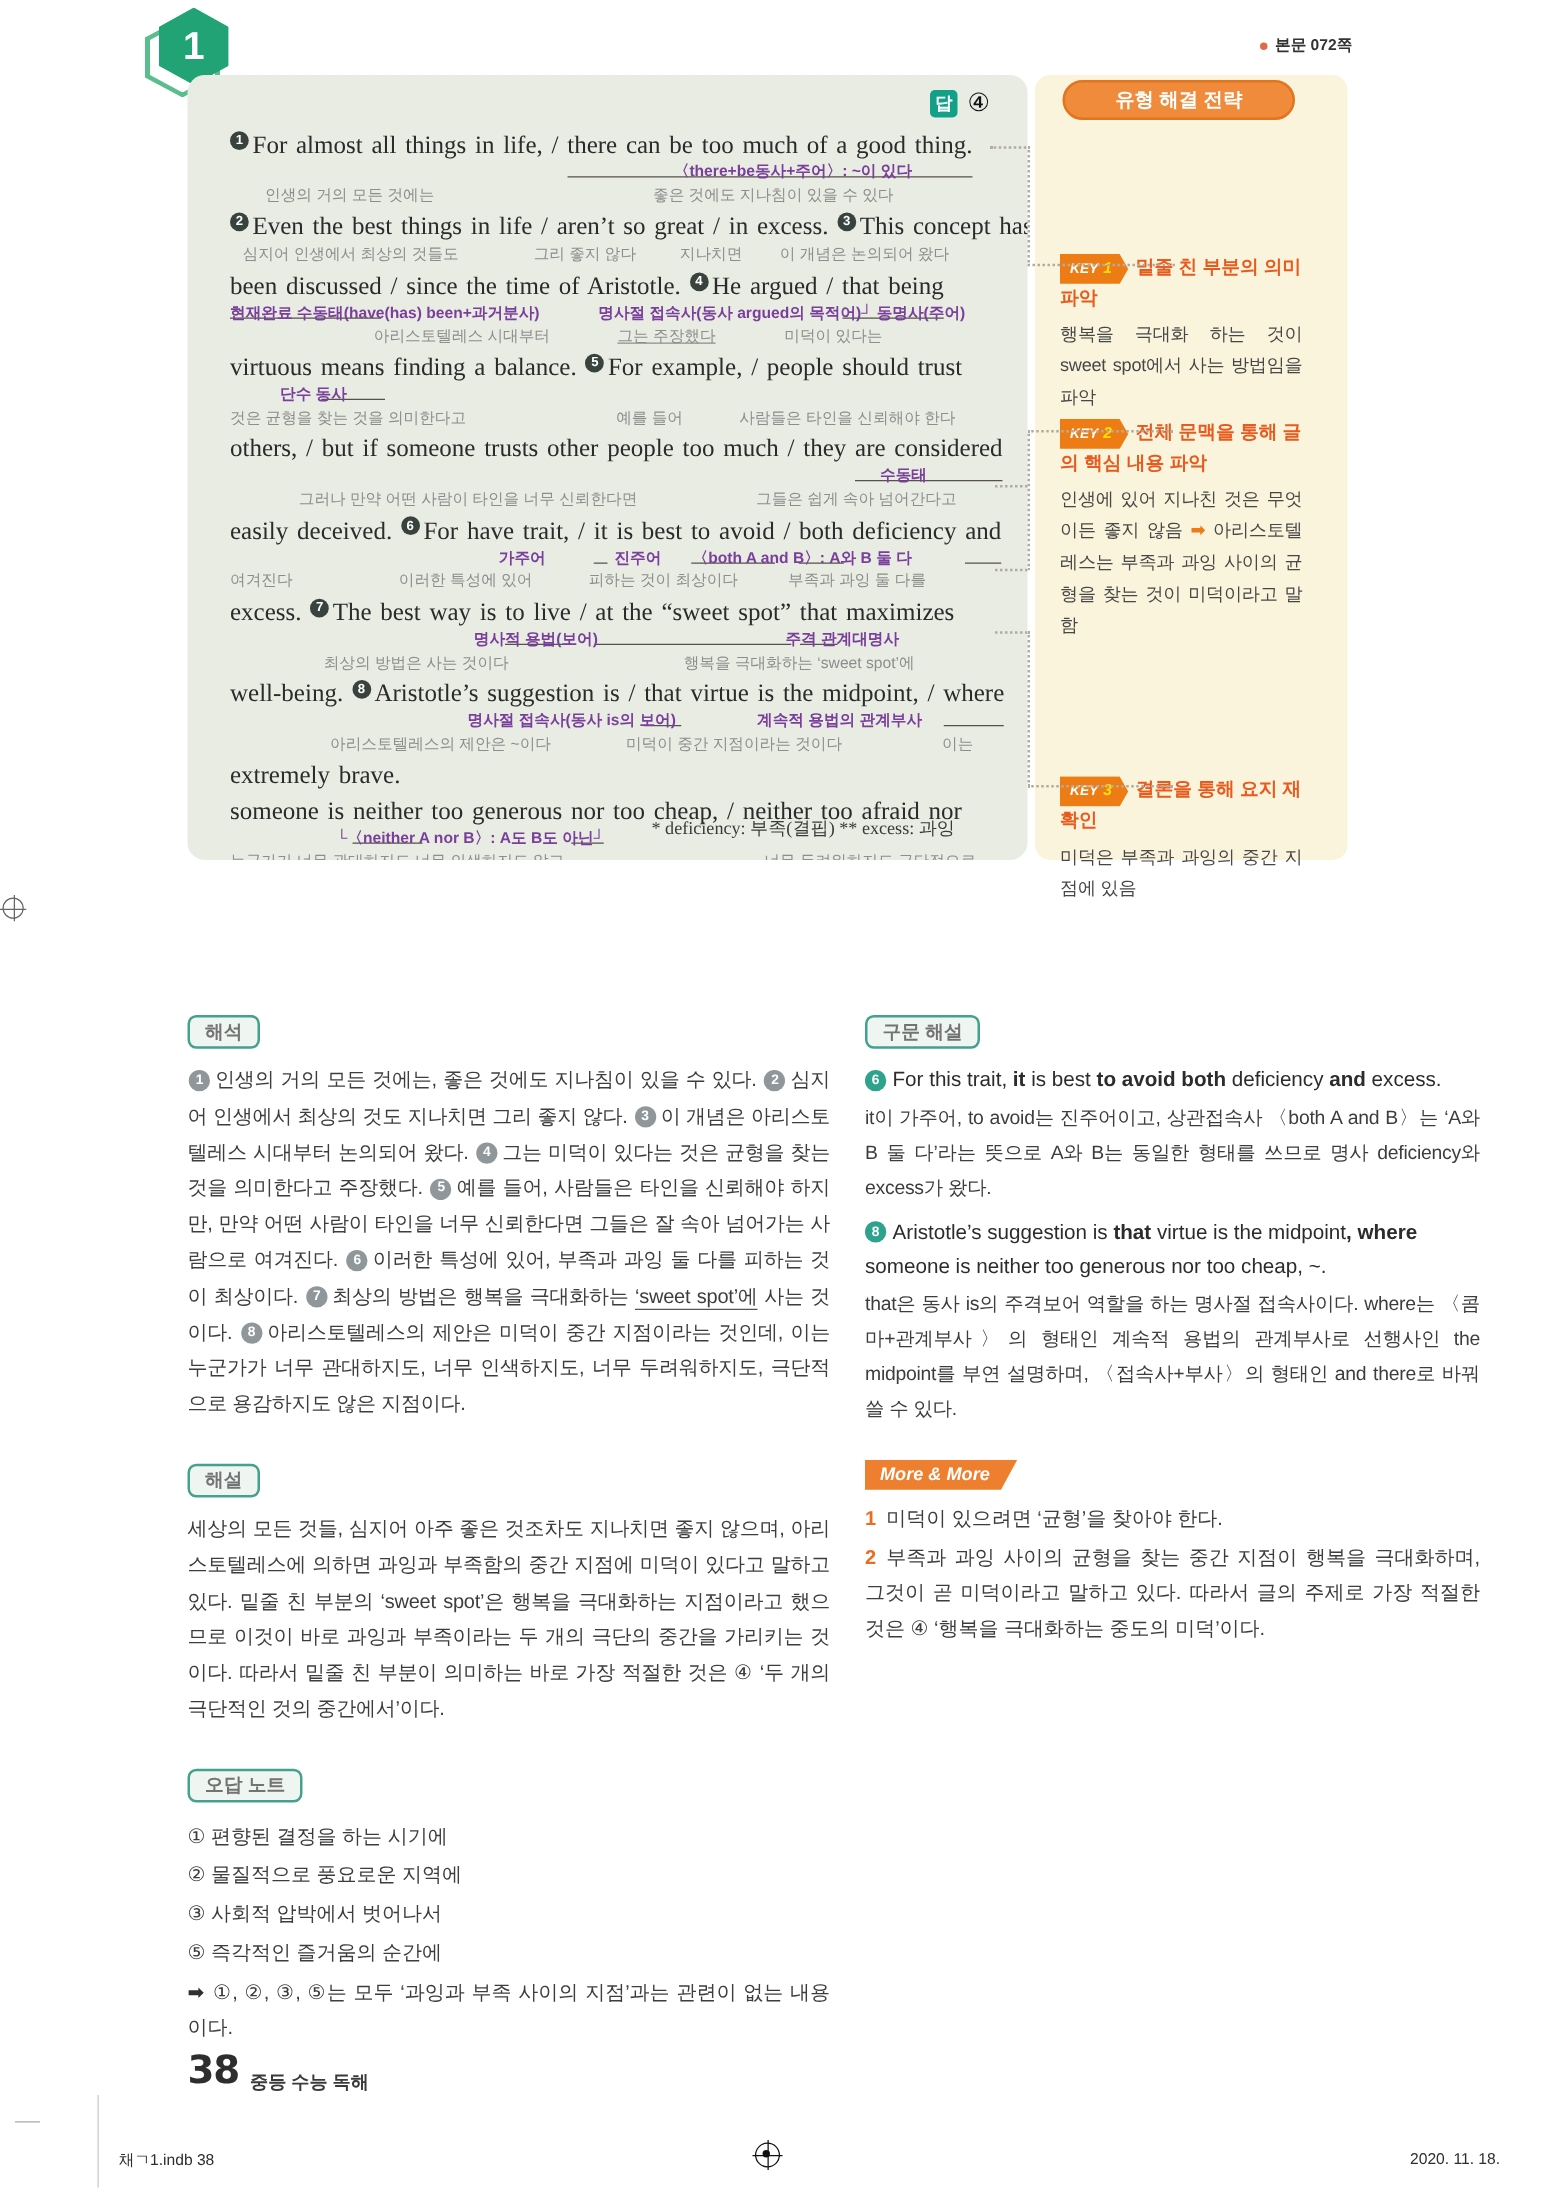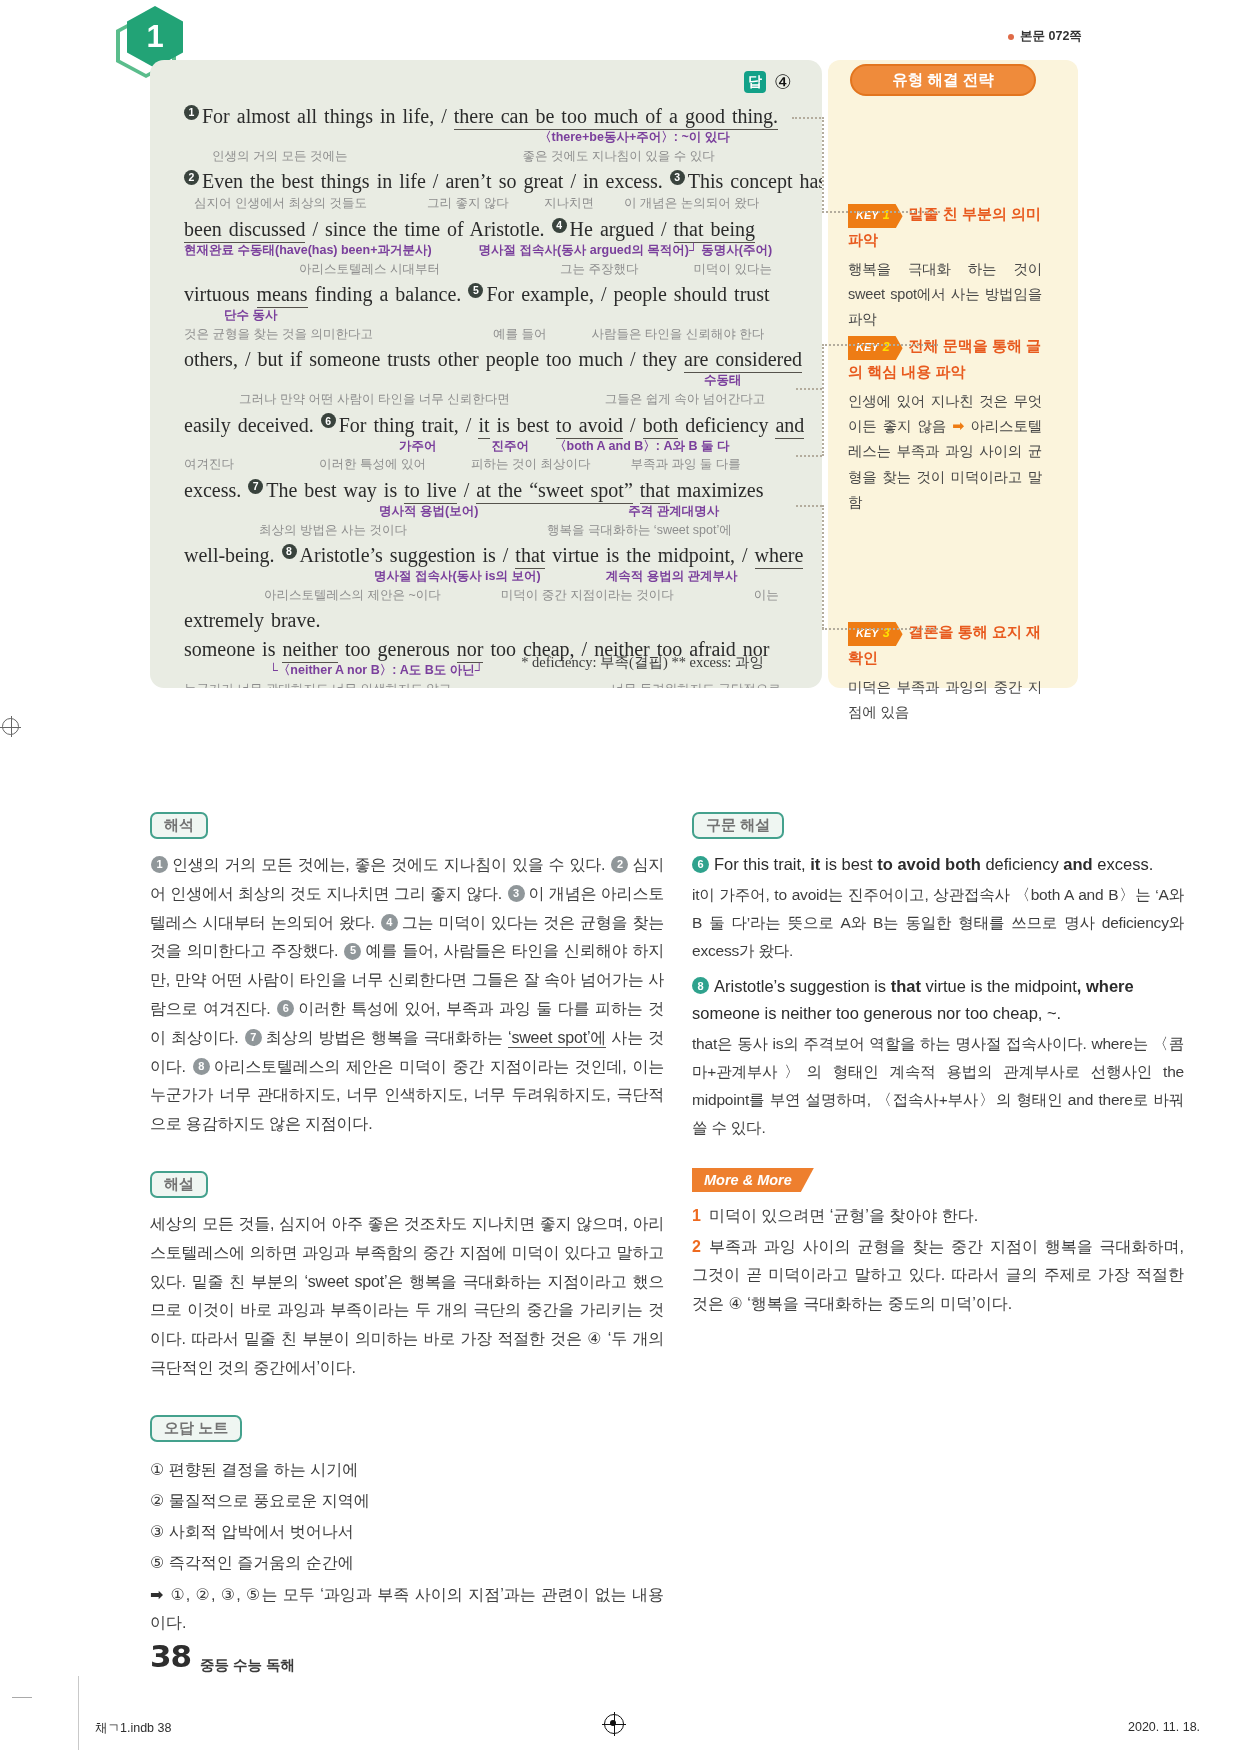--- a/index.html
+++ b/index.html
@@ -25,21 +25,21 @@
     border-radius:14px;overflow:hidden;}
   .answer{position:absolute;right:30px;top:10px;display:flex;align-items:center;gap:8px;}
   .ans-badge{width:22px;height:22px;background:#12a188;color:#fff;border-radius:4px;font-size:14px;
     font-weight:bold;display:flex;align-items:center;justify-content:center;}
   .ans-num{font-size:20px;color:#111;}
 
   #passage-lines{position:absolute;left:34px;top:44px;width:612px;}
   .pline{margin-bottom:5px;}
   .pen{font-family:"Liberation Serif","DejaVu Serif",serif;font-size:20px;color:#2b2b2b;line-height:1.2;
     word-spacing:2px;white-space:nowrap;}
-  .u{border-bottom:1.5px solid #55524c;padding-bottom:2px;}
+  .u{border-bottom:1.5px solid #55524c;padding-bottom:14px;}
   .pnum{display:inline-flex;width:15px;height:15px;border-radius:50%;background:#39433d;color:#fff;
     font-size:10.5px;font-weight:bold;font-family:"Liberation Sans",sans-serif;
     align-items:center;justify-content:center;vertical-align:7px;margin-right:3px;}
   .pann{font-size:12.5px;color:#7a3f9c;line-height:1.25;margin-top:2px;white-space:nowrap;font-weight:bold;}
   .pkor{font-size:12.5px;color:#8d8d8d;line-height:1.25;margin-top:3px;white-space:nowrap;}
   .pann span,.pkor span{display:inline-block;}
   .footnote{position:absolute;right:58px;bottom:16px;font-family:"Liberation Serif","DejaVu Serif",serif;
     font-size:14.5px;color:#3a3a3a;}
 
   
@@ -127,34 +127,34 @@
           <div class="pann"><span style="margin-left: 355px;">〈there+be동사+주어〉: ~이 있다</span></div>
           <div class="pkor"><span style="margin-left: 28px;">인생의 거의 모든 것에는</span><span style="margin-left: 175px;">좋은 것에도 지나침이 있을 수 있다</span></div>
         </div>
         <div class="pline">
           <div class="pen"><span class="pnum">2</span><span>Even the best things in life / aren’t so great / in excess. </span><span class="pnum">3</span><span>This concept has</span></div>
           <div class="pkor"><span style="margin-left: 10px;">심지어 인생에서 최상의 것들도</span><span style="margin-left: 60px;">그리 좋지 않다</span><span style="margin-left: 35px;">지나치면</span><span style="margin-left: 30px;">이 개념은 논의되어 왔다</span></div>
         </div>
         <div class="pline">
           <div class="pen"><span class="u">been discussed</span><span> / since the time of Aristotle. </span><span class="pnum">4</span><span>He argued / </span><span class="u">that being</span></div>
           <div class="pann"><span style="margin-left: 0px;">현재완료 수동태(have(has) been+과거분사)</span><span style="margin-left: 47px;">명사절 접속사(동사 argued의 목적어)┘ 동명사(주어)</span></div>
-          <div class="pkor"><span style="margin-left: 115px;">아리스토텔레스 시대부터</span><span style="margin-left: 120px;">그는 주장했다</span><span style="margin-left: 55px;">미덕이 있다는</span></div>
+          <div class="pkor"><span style="margin-left: 115px;">아리스토텔레스 시대부터</span><span style="margin-left: 54px; text-decoration: underline;">그는 주장했다</span><span style="margin-left: 55px;">미덕이 있다는</span></div>
         </div>
         <div class="pline">
           <div class="pen"><span>virtuous </span><span class="u">means</span><span> finding a balance. </span><span class="pnum">5</span><span>For example, / people should trust</span></div>
           <div class="pann"><span style="margin-left: 40px;">단수 동사</span></div>
           <div class="pkor"><span style="margin-left: 0px;">것은 균형을 찾는 것을 의미한다고</span><span style="margin-left: 120px;">예를 들어</span><span style="margin-left: 45px;">사람들은 타인을 신뢰해야 한다</span></div>
         </div>
         <div class="pline">
           <div class="pen"><span>others, / but if someone trusts other people too much / they </span><span class="u">are considered</span></div>
           <div class="pann"><span style="margin-left: 520px;">수동태</span></div>
           <div class="pkor"><span style="margin-left: 55px;">그러나 만약 어떤 사람이 타인을 너무 신뢰한다면</span><span style="margin-left: 95px;">그들은 쉽게 속아 넘어간다고</span></div>
         </div>
         <div class="pline">
-          <div class="pen"><span>easily deceived. </span><span class="pnum">6</span><span>For thing trait, / </span><span class="u">it</span><span> is best </span><span class="u">to avoid</span><span> / </span><span class="u">both</span><span> deficiency </span><span class="u">and</span></div>
+          <div class="pen"><span>easily deceived. </span><span class="pnum">6</span><span>For have trait, / </span><span class="u">it</span><span> is best </span><span class="u">to avoid</span><span> / </span><span class="u">both</span><span> deficiency </span><span class="u">and</span></div>
           <div class="pann"><span style="margin-left: 215px;">가주어</span><span style="margin-left: 55px;">진주어</span><span style="margin-left: 25px;">〈both A and B〉: A와 B 둘 다</span></div>
           <div class="pkor"><span style="margin-left: 0px;">여겨진다</span><span style="margin-left: 85px;">이러한 특성에 있어</span><span style="margin-left: 45px;">피하는 것이 최상이다</span><span style="margin-left: 40px;">부족과 과잉 둘 다를</span></div>
         </div>
         <div class="pline">
           <div class="pen"><span>excess. </span><span class="pnum">7</span><span>The best way is </span><span class="u">to live</span><span> / </span><span class="u">at the “sweet spot”</span><span> </span><span class="u">that</span><span> maximizes</span></div>
           <div class="pann"><span style="margin-left: 195px;">명사적 용법(보어)</span><span style="margin-left: 150px;">주격 관계대명사</span></div>
           <div class="pkor"><span style="margin-left: 75px;">최상의 방법은 사는 것이다</span><span style="margin-left: 140px;">행복을 극대화하는 ‘sweet spot’에</span></div>
         </div>
         <div class="pline">
           <div class="pen"><span>well-being. </span><span class="pnum">8</span><span>Aristotle’s suggestion is / </span><span class="u">that</span><span> virtue is the midpoint, / </span><span class="u">where</span></div>

